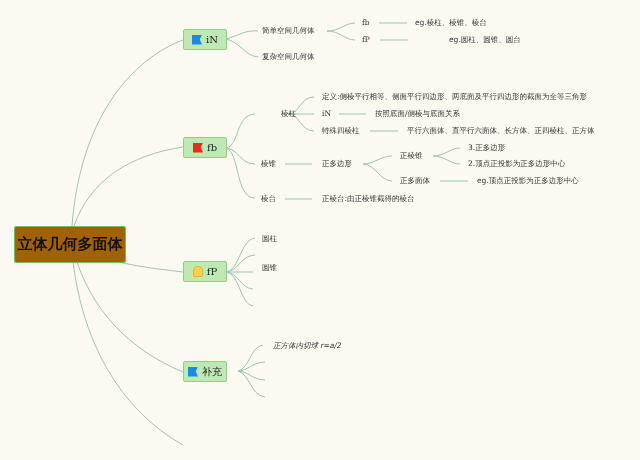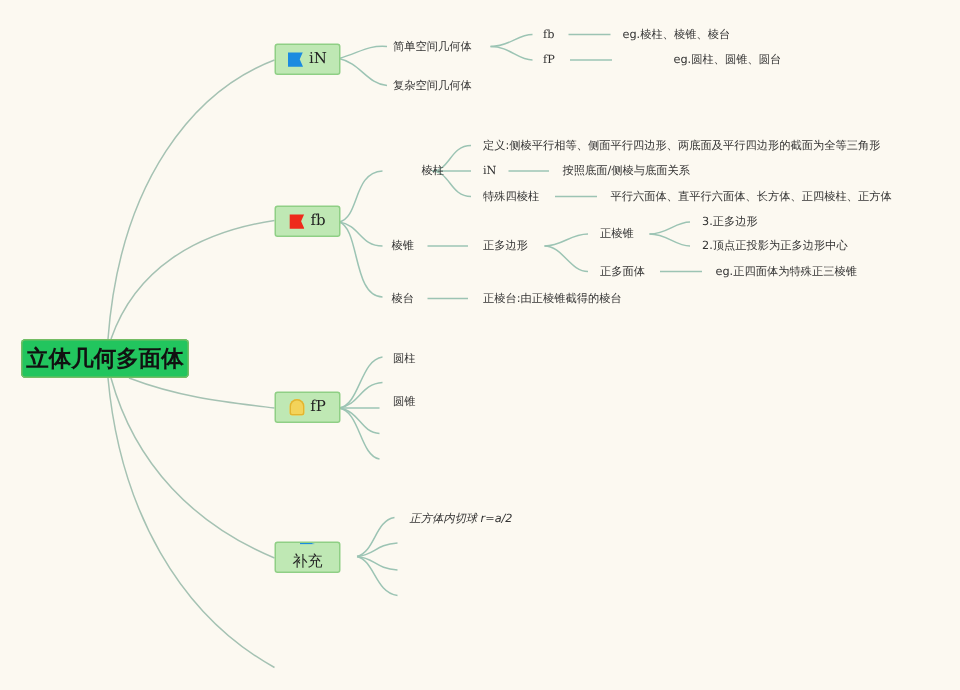--- a/index.html
+++ b/index.html
@@ -7,22 +7,22 @@
       width: 640px; height: 460px;
       background: #fcf9f1;
       overflow: hidden;
       font-family: "DejaVu Sans", "Liberation Sans", sans-serif;
     }
     #canvas { position: relative; width: 640px; height: 460px; }
     svg.links { position: absolute; left: 0; top: 0; width: 640px; height: 460px; }
     svg.links path { fill: none; stroke: #9cc4b4; stroke-width: 1; }
     svg.links path.root-link { stroke: #a5c2b3; }
     .root {
-      position: absolute; left: 14px; top: 226px; width: 112px; height: 26px;
-      background: #22c55e; border-radius: 3px;
+      position: absolute; left: 14px; top: 226px; width: 112px; height: 37px;
+      background: #a16207; border-radius: 3px;
       display: flex; align-items: center; justify-content: center;
       font-size: 15px; font-weight: bold; color: #111;
       box-shadow: 0 0 0 1px #74bd64 inset;
     }
     .branch {
       position: absolute; width: 42px; height: 19px;
       background: #bfe8b4; border: 1px solid #8fcf85; border-radius: 2px;
       display: flex; align-items: center; justify-content: center; gap: 4px;
       font-size: 10px; color: #222;
       font-family: "DejaVu Serif", serif;
@@ -113,30 +113,30 @@
   <div class="t" style="left:375px; top:109px;">按照底面/侧棱与底面关系</div>
   <div class="t" style="left:322px; top:126px;">特殊四棱柱</div>
   <div class="t" style="left:407px; top:126px;">平行六面体、直平行六面体、长方体、正四棱柱、正方体</div>
 
   <div class="t" style="left:261px; top:159px;">棱锥</div>
   <div class="t" style="left:322px; top:159px;">正多边形</div>
   <div class="t" style="left:400px; top:151px;">正棱锥</div>
   <div class="t" style="left:468px; top:143px;">3.正多边形</div>
   <div class="t" style="left:468px; top:159px;">2.顶点正投影为正多边形中心</div>
   <div class="t" style="left:400px; top:176px;">正多面体</div>
-  <div class="t" style="left:477px; top:176px;">eg.正四面体为特殊正三棱锥</div>
+  <div class="t" style="left:477px; top:176px;">eg.顶点正投影为正多边形中心</div>
 
   <div class="t" style="left:261px; top:194px;">棱台</div>
   <div class="t" style="left:322px; top:194px;">正棱台:由正棱锥截得的棱台</div>
 
   <div class="branch" style="left:183px; top:261px;">
     <span class="flag gold"></span>
     <span>fP</span>
   </div>
   <div class="t" style="left:262px; top:234px;">圆柱</div>
   <div class="t" style="left:262px; top:263px;">圆锥</div>
 
-  <div class="branch" style="left:183px; top:361px;flex-direction:column;">
+  <div class="branch" style="left:183px; top:361px;">
     <span class="flag blue"></span>
     <span class="lbl-cjk">补充</span>
   </div>
   <div class="t" style="left:273px; top:341px;font-style:italic;">正方体内切球 r=a/2</div>
 </div>
 
 </body></html>

